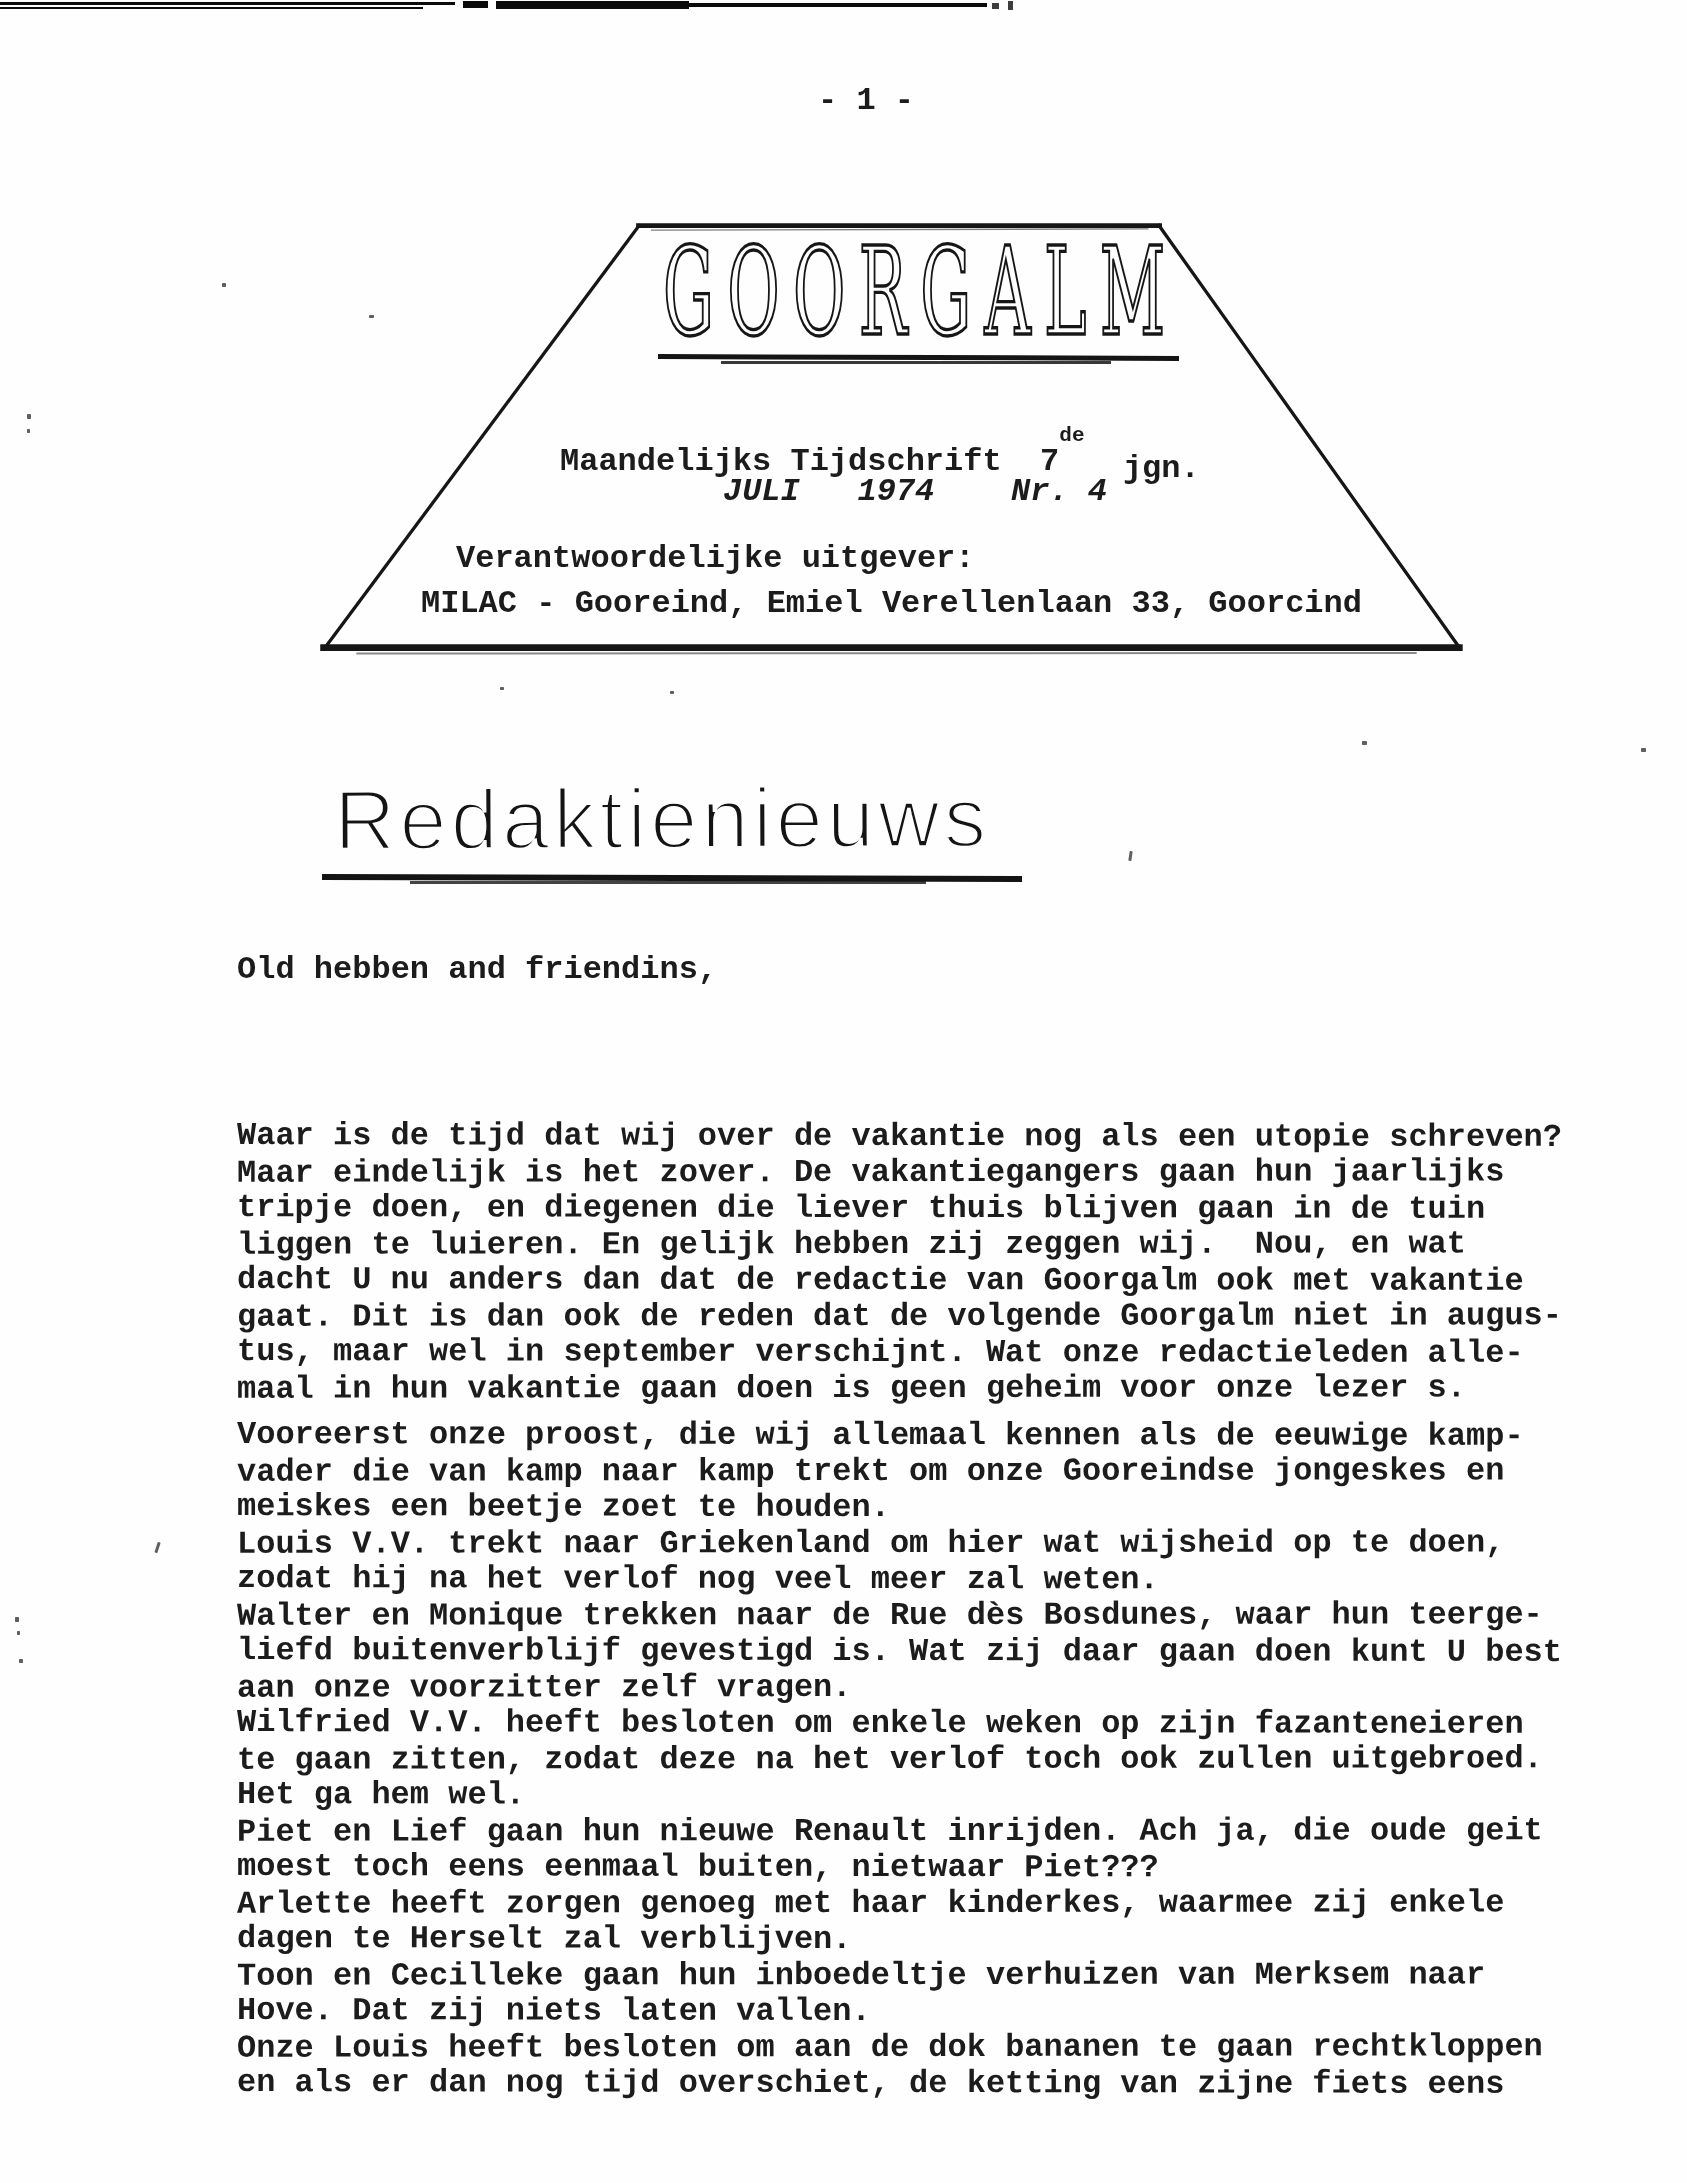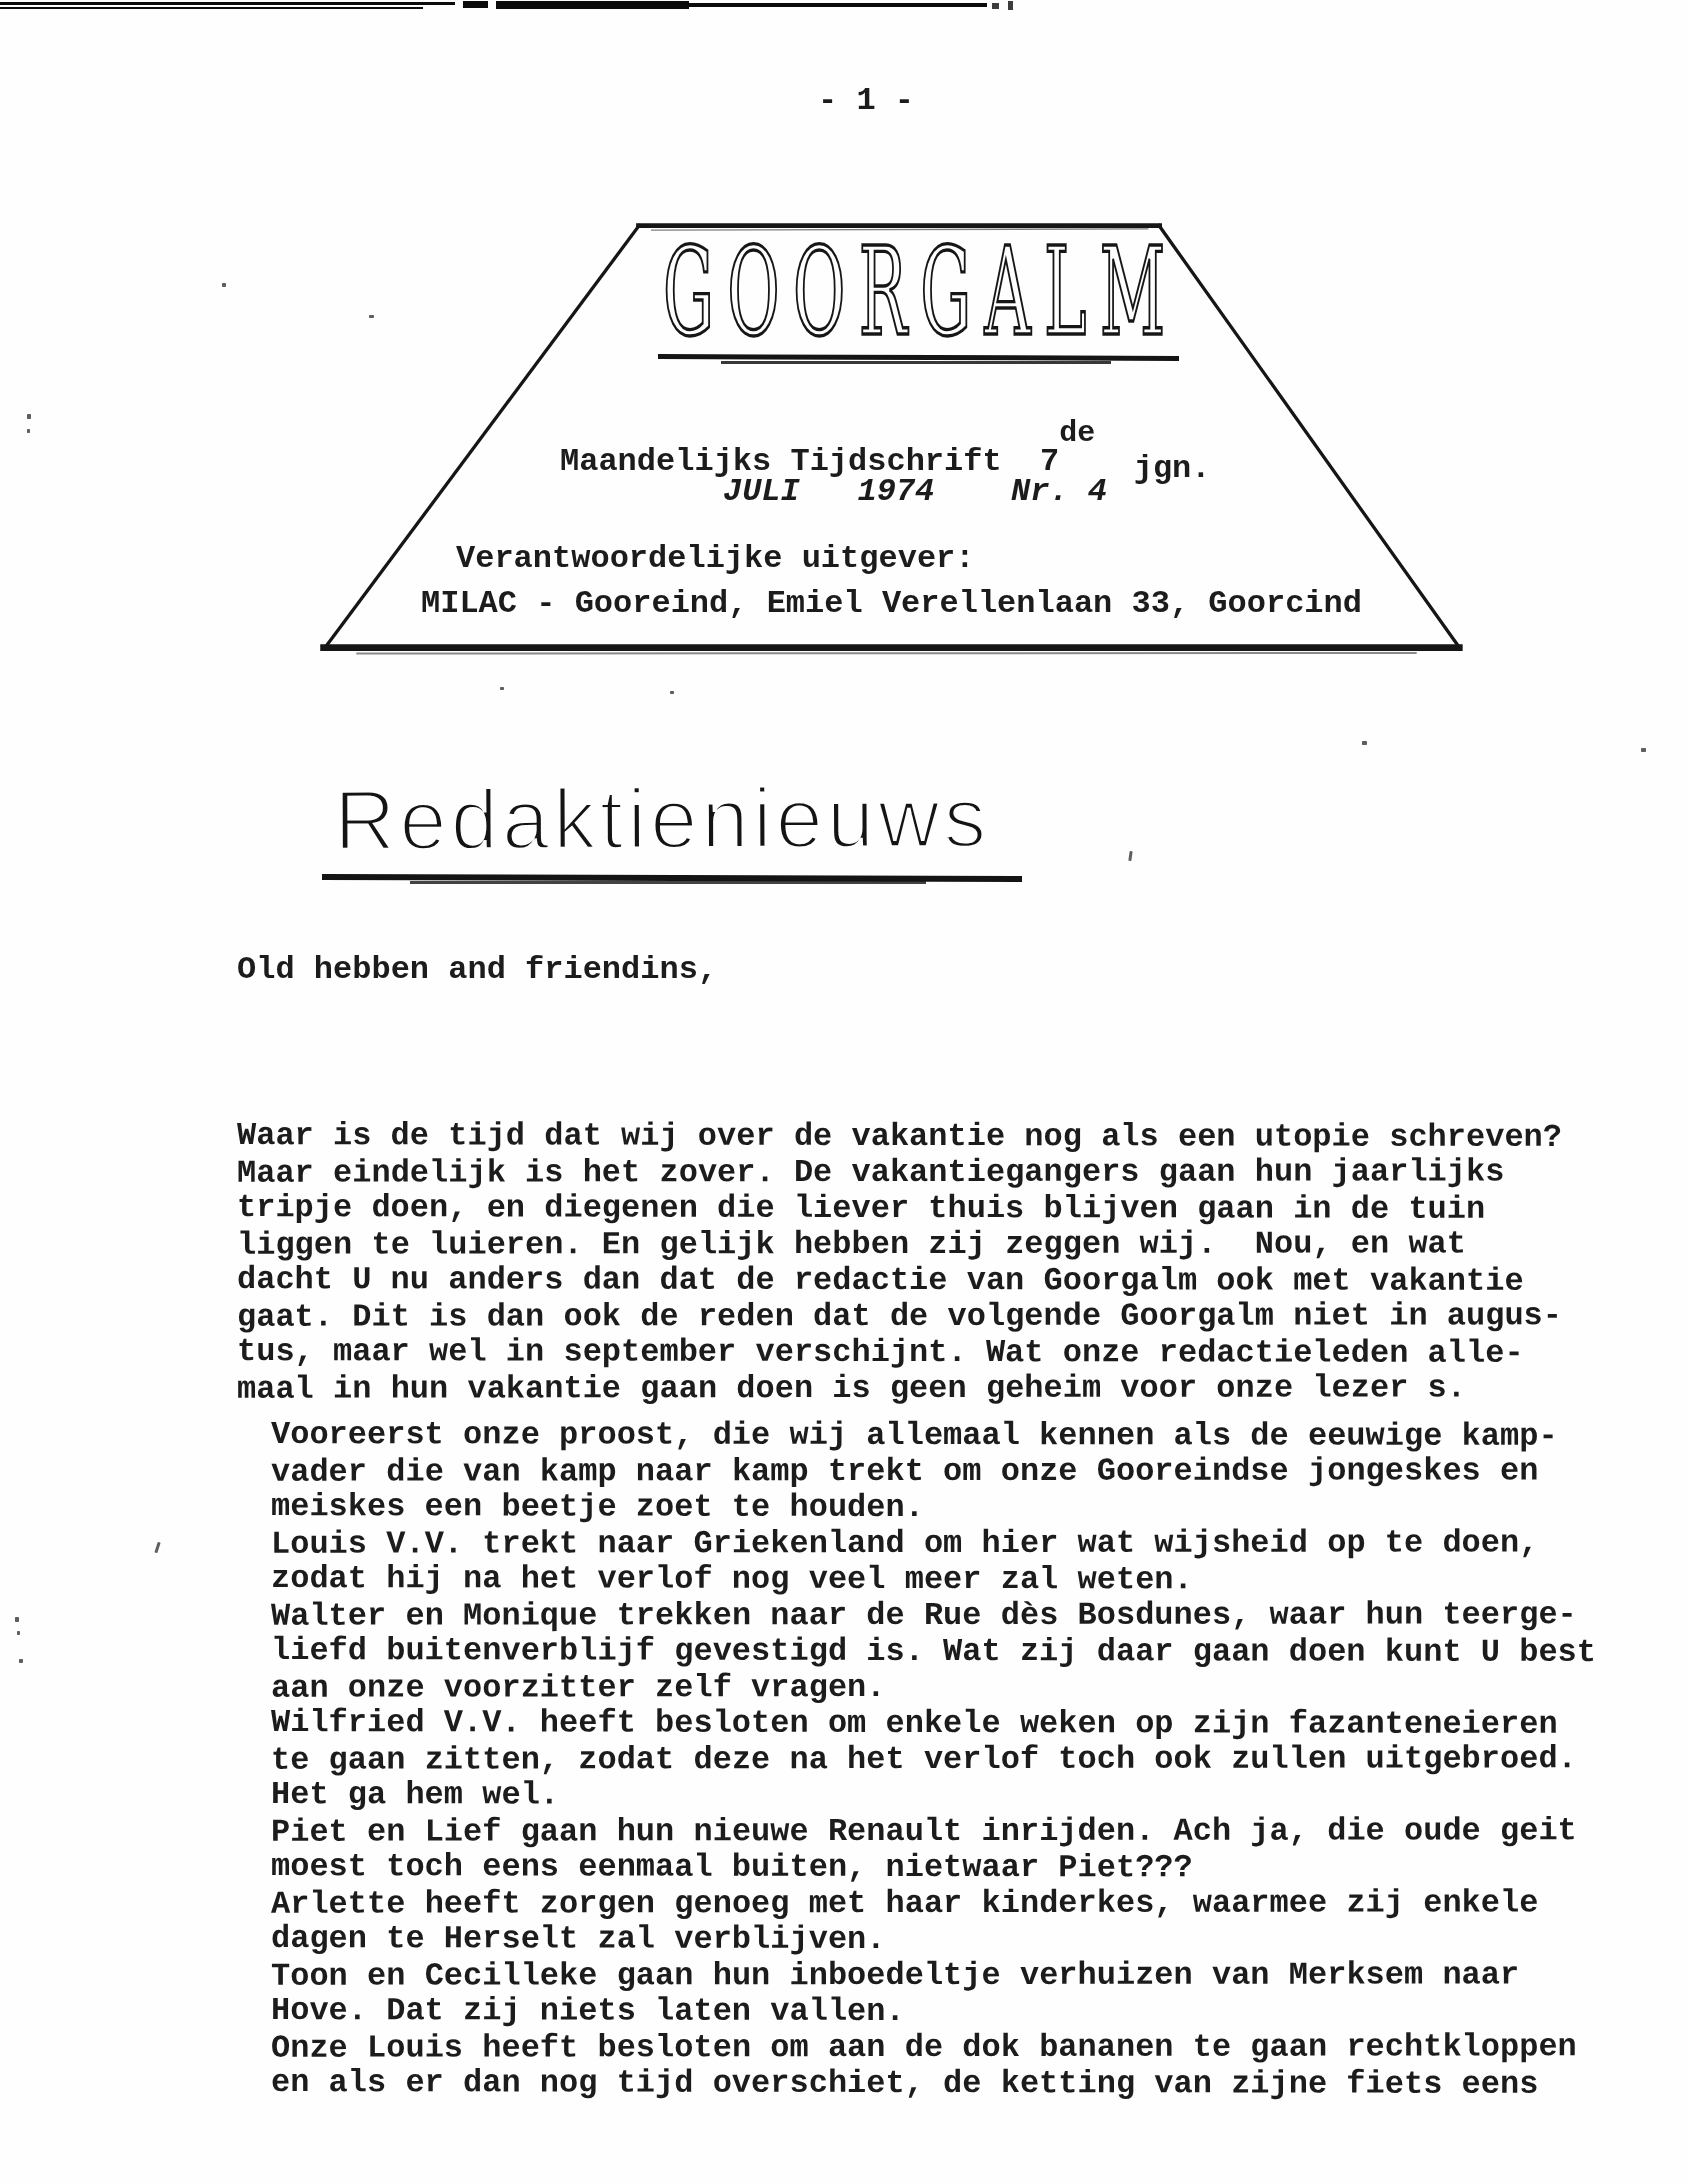--- a/index.html
+++ b/index.html
@@ -43,21 +43,21 @@
     white-space:pre;
   }
   @supports (-webkit-text-stroke: 1px black){
     .logo{color:transparent;-webkit-text-stroke:2.3px #161616;}
   }
   .logo-underline{left:658px;top:355px;width:521px;height:4.6px;background:#151515;transform:rotate(0.2deg);}
   .logo-underline2{left:721px;top:361px;width:390px;height:2.6px;background:#151515;opacity:.85;}
 
   .subtitle{left:560px;top:408px;}
   .subtitle sup{
-    font-size:30px;
+    font-size:21px;
     position:relative;top:-17px;
     letter-spacing:0;
   }
   .sub-suffix{display:inline-block;transform:translateY(6.6px);margin-top:36px;}
   .issue-line{left:723px;top:474px;font-style:italic;}
   .pub-label{left:456px;top:541px;}
   .pub-line{left:421px;top:586px;}
 
   
   .heading{
@@ -72,21 +72,21 @@
   @supports (-webkit-text-stroke: 1px white){
     .heading{-webkit-text-stroke:3.3px #fefefe;}
   }
   .heading-underline{left:322px;top:875px;width:700px;height:6px;background:#141414;transform:rotate(0.15deg);}
   .heading-underline2{left:410px;top:881px;width:516px;height:2.6px;background:#141414;opacity:.8;}
 
   
   .salutation{left:237px;top:952px;}
   .para{position:absolute;left:237px;}
   .para1{top:1045px;}
-  .para2{top:1344px;margin-left:34px;}
+  .para2{top:1344px;}
   .bodyline{height:36px;line-height:36px;white-space:pre;}
   .bodyline:nth-child(odd){transform:rotate(0.08deg);}
   .bodyline:nth-child(even){transform:rotate(-0.06deg);}
 
   
   .speck{position:absolute;background:#2a2a2a;opacity:.75;border-radius:0.7px;}
 </style>
 </head>
 <body>
 

